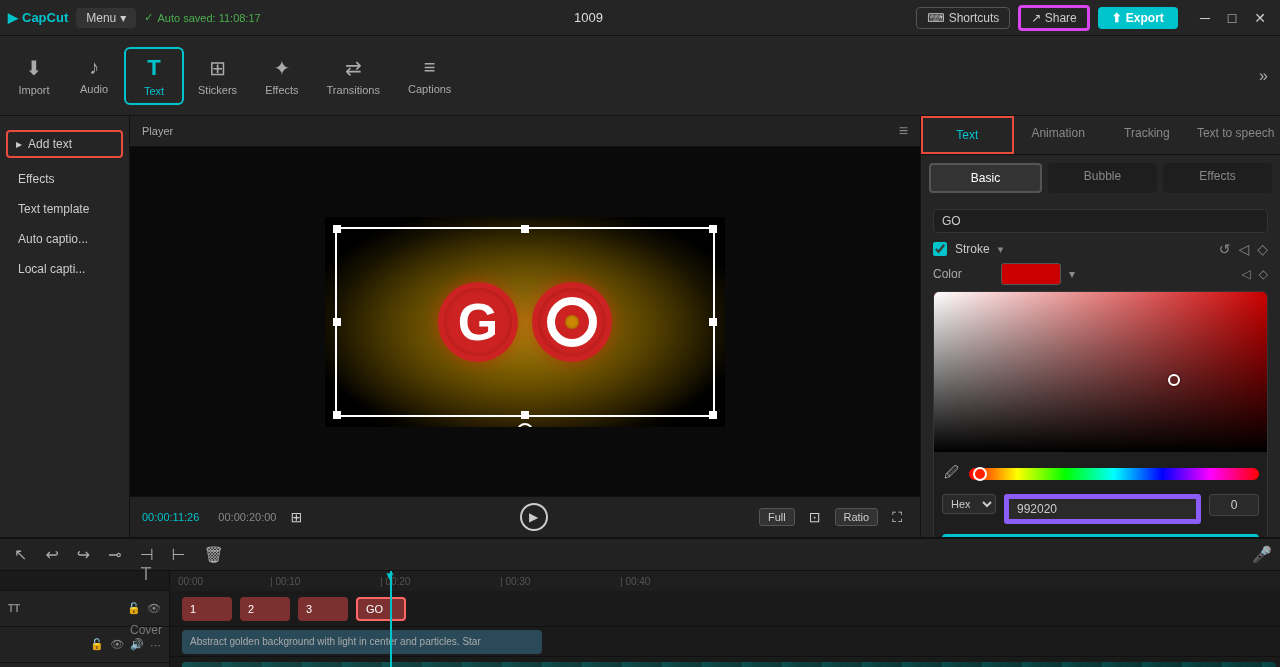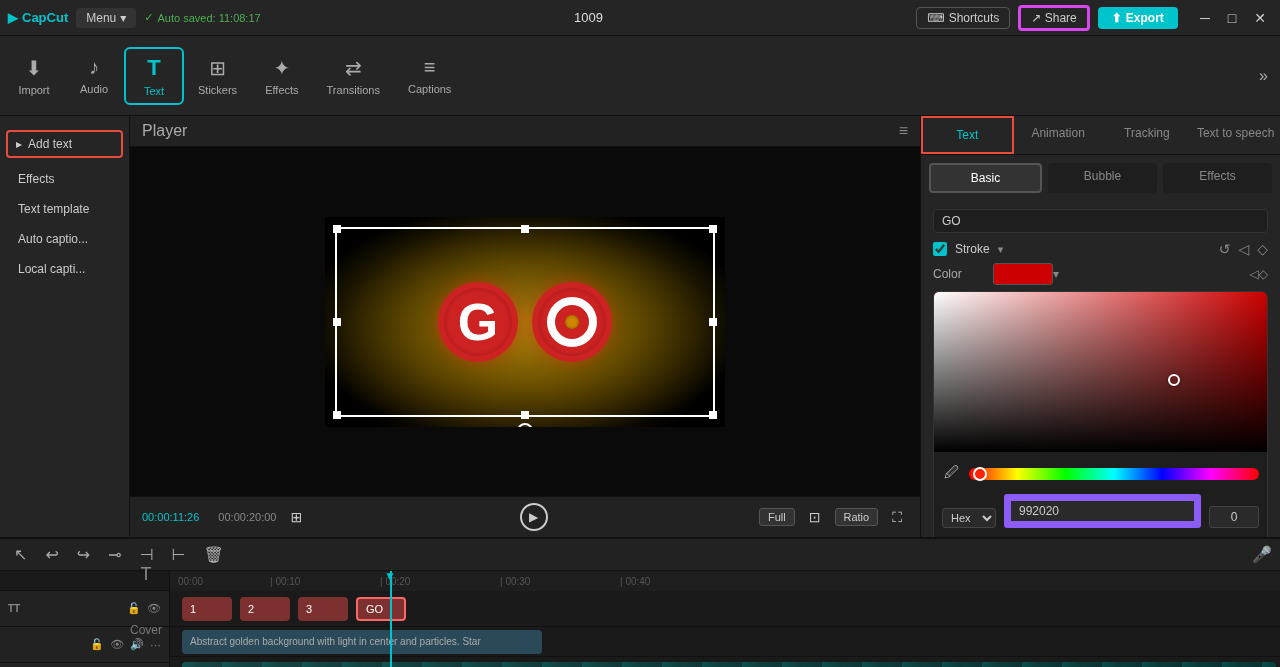--- a/index.html
+++ b/index.html
@@ -35,21 +35,21 @@
     .left-btn.add-text { border: 2px solid #e74c3c; color: #ccc; display: flex; align-items: center; gap: 6px; margin: 6px; padding: 5px 8px; }
 
     
     #left-content { width: 200px; background: #1e1e1e; border-right: 1px solid #111; padding: 8px; }
     .default-label { color: #888; font-size: 11px; margin-bottom: 8px; }
     .default-text-card { background: #2a2a2a; border-radius: 6px; width: 80px; height: 80px; display: flex; align-items: center; justify-content: center; color: #ccc; font-size: 11px; cursor: pointer; border: 1px solid #333; }
 
     
     #player-area { flex: 1; background: #1a1a1a; display: flex; flex-direction: column; }
     .player-header { display: flex; align-items: center; justify-content: space-between; padding: 6px 12px; background: #222; border-bottom: 1px solid #111; }
-    .player-title { color: #aaa; font-size: 16px; }
+    .player-title { color: #aaa; font-size: 11px; }
     .player-menu { background: transparent; border: none; color: #888; cursor: pointer; font-size: 16px; }
     .player-canvas { flex: 1; display: flex; align-items: center; justify-content: center; background: #0a0a0a; position: relative; overflow: hidden; }
     .go-image { width: 400px; height: 210px; background: #000; border-radius: 2px; position: relative; display: flex; align-items: center; justify-content: center; overflow: hidden; }
     .go-bg { position: absolute; inset: 0; background: radial-gradient(ellipse at center, #8b6914 0%, #4a3a00 40%, #000 80%); }
     .go-particles { position: absolute; inset: 0; background: radial-gradient(ellipse at 50% 60%, rgba(255,180,0,0.3) 0%, transparent 70%); }
     .go-selection { position: absolute; border: 2px solid #fff; inset: 10px; pointer-events: none; }
     .go-selection::before { content: ''; position: absolute; width: 8px; height: 8px; background: #fff; top: -4px; left: -4px; }
     .go-selection::after { content: ''; position: absolute; width: 8px; height: 8px; background: #fff; top: -4px; right: -4px; }
     .selection-corner-bl { position: absolute; width: 8px; height: 8px; background: #fff; bottom: -4px; left: -4px; }
     .selection-corner-br { position: absolute; width: 8px; height: 8px; background: #fff; bottom: -4px; right: -4px; }
@@ -79,40 +79,40 @@
 
     .right-content { flex: 1; overflow-y: auto; padding: 8px 12px; }
     .text-input-field { background: #1e1e1e; border: 1px solid #333; color: #ccc; padding: 4px 8px; border-radius: 4px; width: 100%; font-size: 12px; margin-bottom: 8px; }
 
     .stroke-section { margin-bottom: 8px; }
     .section-row { display: flex; align-items: center; gap: 8px; margin-bottom: 6px; }
     .checkbox-enabled { width: 14px; height: 14px; accent-color: #00c4cc; }
     .section-title { color: #ccc; font-size: 12px; font-weight: 500; }
     .reset-btn { background: transparent; border: none; color: #888; cursor: pointer; font-size: 14px; }
     .keyframe-btn { background: transparent; border: none; color: #888; cursor: pointer; font-size: 14px; }
-    .color-row { display: flex; align-items: center; gap: 0; margin-bottom: 6px; }
+    .color-row { display: flex; align-items: center; gap: 8px; margin-bottom: 6px; }
     .color-label { color: #aaa; font-size: 12px; width: 60px; }
     .color-swatch { width: 60px; height: 22px; background: #cc0000; border-radius: 3px; cursor: pointer; border: 1px solid #555; position: relative; }
     .color-arrow { background: transparent; border: none; color: #888; cursor: pointer; font-size: 12px; }
 
     
     .color-picker { background: #1e1e1e; border: 1px solid #333; border-radius: 6px; padding: 0; margin-bottom: 8px; overflow: hidden; }
     .color-gradient { width: 100%; height: 160px; position: relative; cursor: crosshair; border-radius: 0; }
     .color-gradient-white { position: absolute; inset: 0; background: linear-gradient(to right, #fff, transparent); }
     .color-gradient-black { position: absolute; inset: 0; background: linear-gradient(to bottom, transparent, #000); }
     .color-gradient-base { position: absolute; inset: 0; background: #cc0000; }
     .color-circle { position: absolute; width: 12px; height: 12px; border: 2px solid #fff; border-radius: 50%; transform: translate(-50%, -50%); pointer-events: none; top: 55%; left: 72%; box-shadow: 0 0 3px rgba(0,0,0,0.5); }
     .color-controls { padding: 8px; }
     .hue-row { display: flex; align-items: center; gap: 8px; margin-bottom: 6px; }
     .eyedrop-btn { background: transparent; border: none; color: #aaa; cursor: pointer; font-size: 14px; padding: 2px; }
     .hue-slider { flex: 1; height: 12px; border-radius: 6px; background: linear-gradient(to right, #f00, #ff0, #0f0, #0ff, #00f, #f0f, #f00); cursor: pointer; border: none; appearance: none; outline: none; }
     .hue-slider::-webkit-slider-thumb { appearance: none; width: 14px; height: 14px; border-radius: 50%; background: #ff2200; border: 2px solid #fff; cursor: pointer; }
-    .hex-opacity-row { display: flex; align-items: flex-end; gap: 8px; margin-bottom: 6px; }
+    .hex-opacity-row { display: flex; align-items: flex-start; gap: 8px; margin-bottom: 6px; }
     .format-select { background: #2a2a2a; border: 1px solid #444; color: #ccc; padding: 2px 4px; border-radius: 3px; font-size: 11px; }
-    .hex-input { background: #2a2a2a; border: 7px solid #8b5cf6; color: #ccc; padding: 3px 8px; border-radius: 3px; font-size: 12px; flex: 1; }
+    .hex-input { background: #2a2a2a; border: 5px solid #8b5cf6; color: #ccc; padding: 3px 8px; border-radius: 3px; font-size: 12px; flex: 1; }
     .opacity-num { background: #2a2a2a; border: 1px solid #444; color: #ccc; padding: 3px 8px; border-radius: 3px; font-size: 12px; width: 50px; text-align: center; }
     .save-preset-btn { background: #00c4cc; border: none; color: #fff; padding: 4px 12px; border-radius: 4px; font-size: 11px; cursor: pointer; width: 100%; margin-top: 4px; text-align: right; }
 
     
     #timeline { height: 130px; background: #1a1a1a; border-top: 2px solid #111; display: flex; flex-direction: column; }
     .timeline-toolbar { display: flex; align-items: center; padding: 4px 8px; gap: 6px; background: #222; border-bottom: 1px solid #111; }
     .tl-btn { background: transparent; border: none; color: #aaa; cursor: pointer; font-size: 16px; padding: 2px 6px; }
     .tl-mic { background: transparent; border: none; color: #aaa; cursor: pointer; font-size: 16px; margin-left: auto; }
 
     .timeline-body { display: flex; flex: 1; overflow: hidden; }

